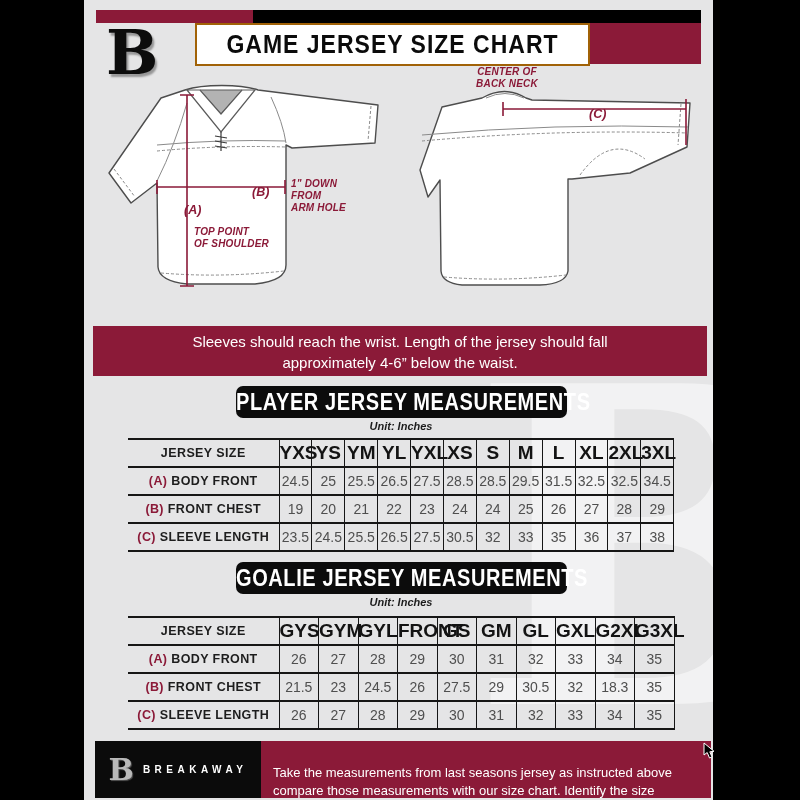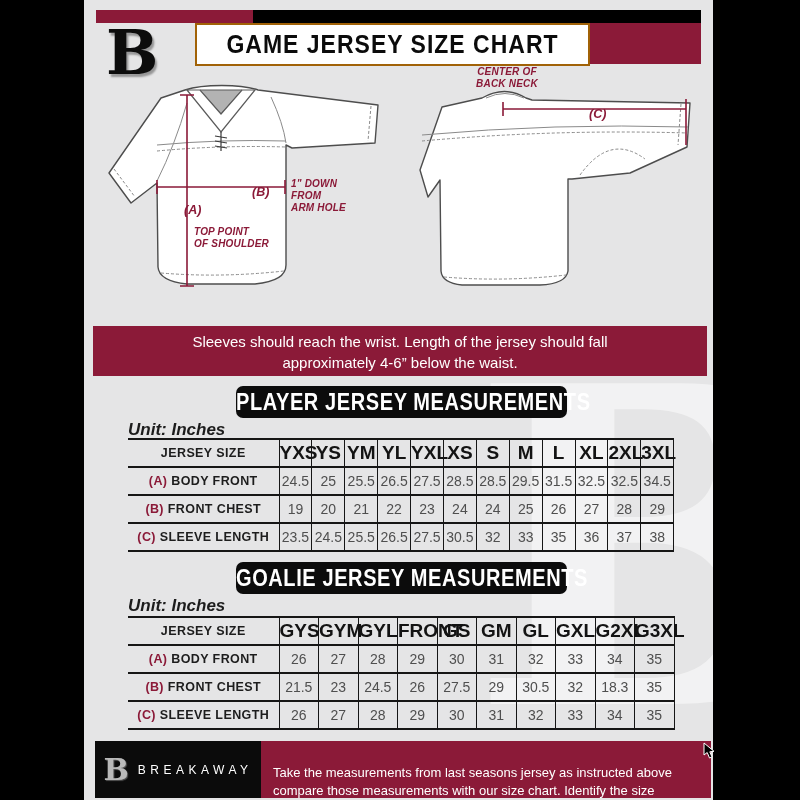--- a/index.html
+++ b/index.html
@@ -38,41 +38,41 @@
 
   
   .banner{left:93px;top:326px;width:614px;height:50px;background:#8B1A38;color:#fff;
           text-align:center;font-size:15px;font-weight:500;line-height:21px;padding-top:5px;box-sizing:border-box;}
 
   
   .section-title{width:331px;height:32px;background:#0c0c0c;border-radius:7px;
                  display:flex;align-items:center;justify-content:flex-start;}
   .section-title span{color:#fff;font-size:20px;font-weight:800;letter-spacing:0.6px;
                       display:inline-block;transform:scaleY(1.18);white-space:nowrap;}
-  .unit-line{left:128px;width:546px;font-size:17px;font-style:italic;
+  .unit-line{left:128px;width:546px;text-align:center;font-size:11px;font-style:italic;
              font-weight:700;color:#1c1c1c;}
 
   
   .sizes-table{position:absolute;border-collapse:collapse;table-layout:fixed;}
   .sizes-table td{height:26px;padding:0;text-align:center;vertical-align:middle;
                   border-top:2px solid #161616;}
   .sizes-table tr:last-child td{border-bottom:2px solid #161616;}
   .sizes-table td.v{border-left:1.6px solid #161616;font-size:14px;color:#4f4f4f;font-weight:500;}
   .sizes-table td.v.last{border-right:1.6px solid #161616;}
   .sizes-table tr.hdr td.v{font-weight:700;color:#131313;font-size:19px;}
   .sizes-table td.lbl{font-size:12.5px;font-weight:700;color:#1d1d1d;letter-spacing:0.4px;}
   .sizes-table td.lbl .key{color:#8B1A38;font-weight:800;}
   .c-lbl{width:151px;} .c-p{width:32.9px;} .c-g{width:39.5px;}
 
   
   .footer-black{left:95px;top:741px;width:166px;height:57px;background:#0b0b0b;
                 display:flex;align-items:center;justify-content:center;gap:9px;}
   .footer-logo{font-family:"DejaVu Serif",serif;font-weight:bold;font-size:30px;color:#b9b9b9;
                text-shadow:1px 1px 1px #555;}
-  .footer-brand{color:#fff;font-size:12px;font-weight:400;letter-spacing:4.5px;}
+  .footer-brand{color:#fff;font-size:10px;font-weight:700;letter-spacing:4.5px;}
   .footer-maroon{left:261px;top:741px;width:450px;height:57px;background:#8B1A38;color:#fff;
                  font-size:13px;font-weight:500;line-height:17.5px;padding:23px 12px;box-sizing:border-box;}
 </style>
 </head>
 <body>
 
 <div class="page">
 
   <div class="abs watermark">B</div>
 

